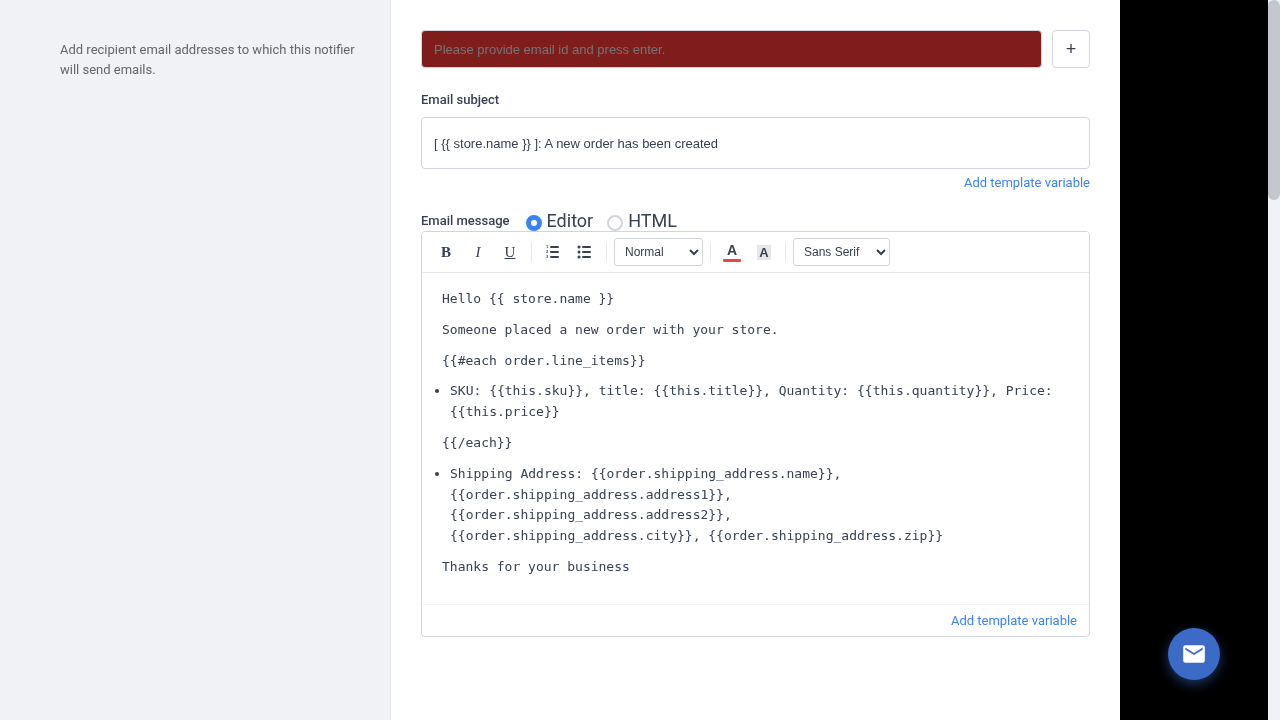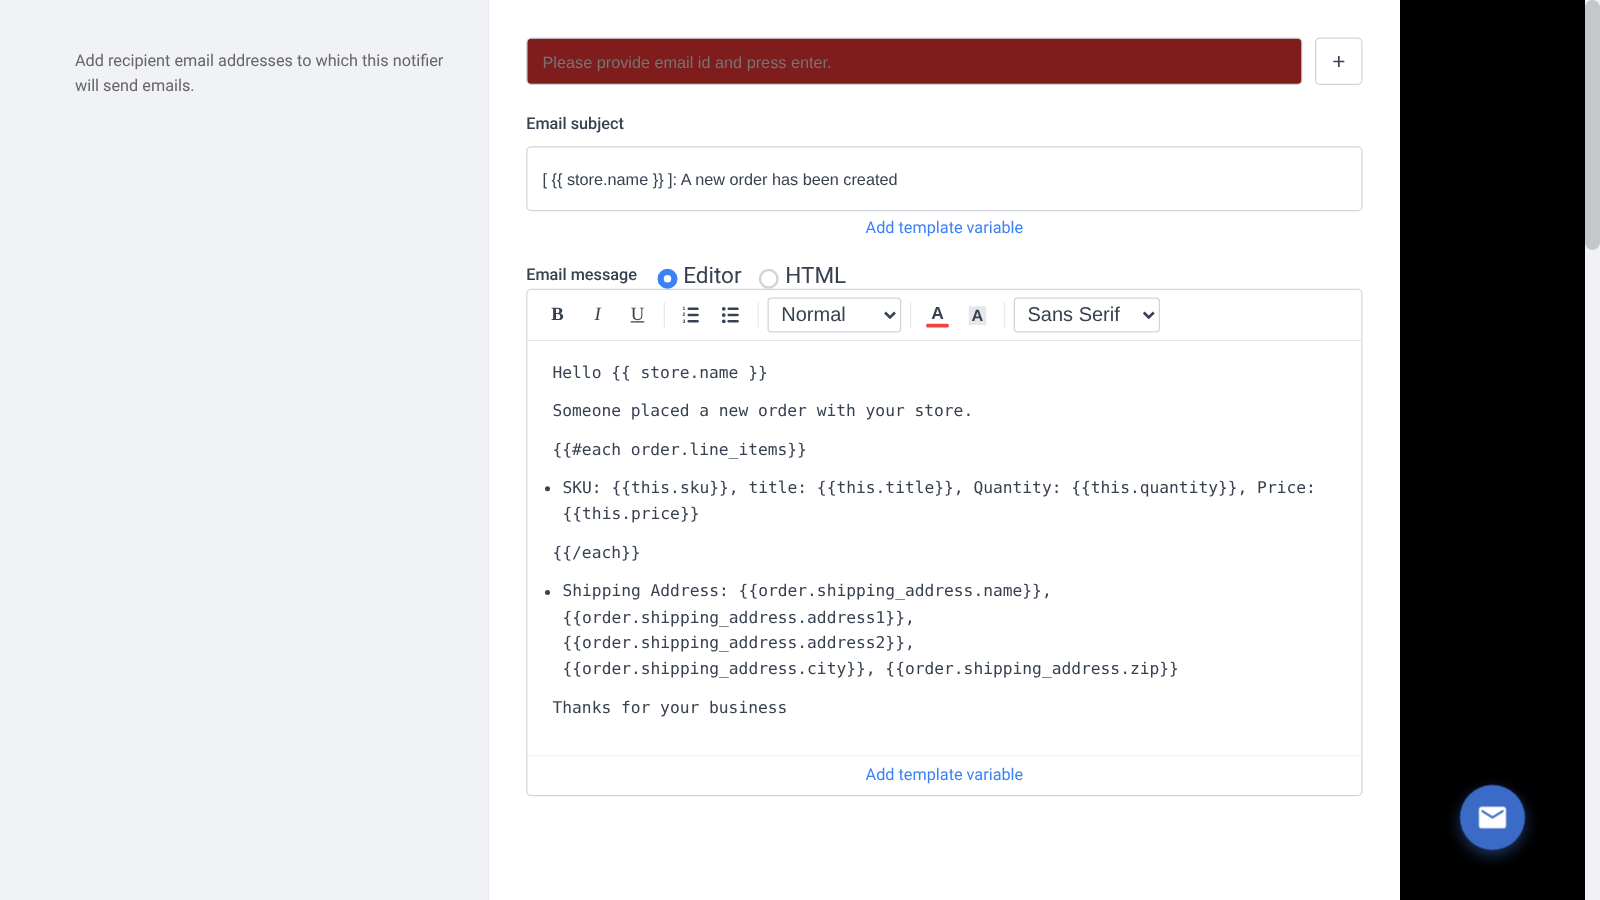--- a/index.html
+++ b/index.html
@@ -88,21 +88,21 @@
       border-radius: 4px;
       padding: 0 12px;
       font-size: 13px;
       color: #374151;
       background: #fff;
       outline: none;
       margin-bottom: 6px;
     }
     .add-template-link {
       display: block;
-      text-align: center;
+      text-align: right;
       font-size: 13px;
       color: #3b82f6;
       cursor: pointer;
       text-decoration: none;
     }
     .message-section { margin-bottom: 20px; }
     .message-header {
       display: flex;
       align-items: center;
       gap: 16px;
@@ -181,21 +181,21 @@
       width: 1px;
       height: 20px;
       background: #e5e7eb;
       margin: 0 3px;
     }
     .toolbar-select {
       height: 28px;
       border: 1px solid #d1d5db;
       border-radius: 3px;
       padding: 0 6px;
-      font-size: 16px;
+      font-size: 12px;
       color: #374151;
       background: #fff;
       cursor: pointer;
       outline: none;
     }
     .font-color-btn {
       width: 28px;
       height: 28px;
       border: none;
       background: transparent;

